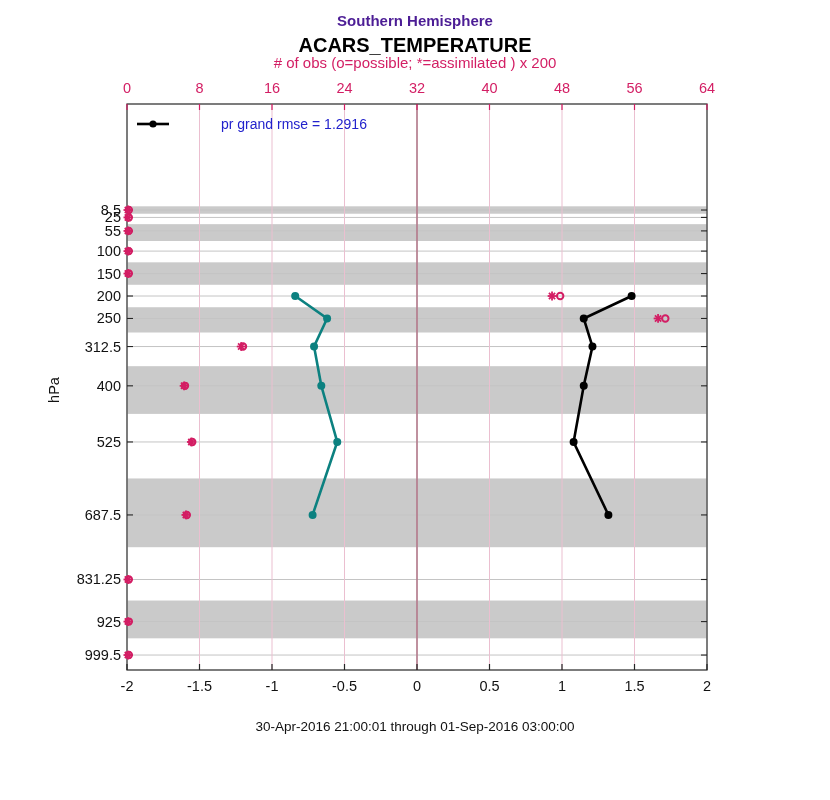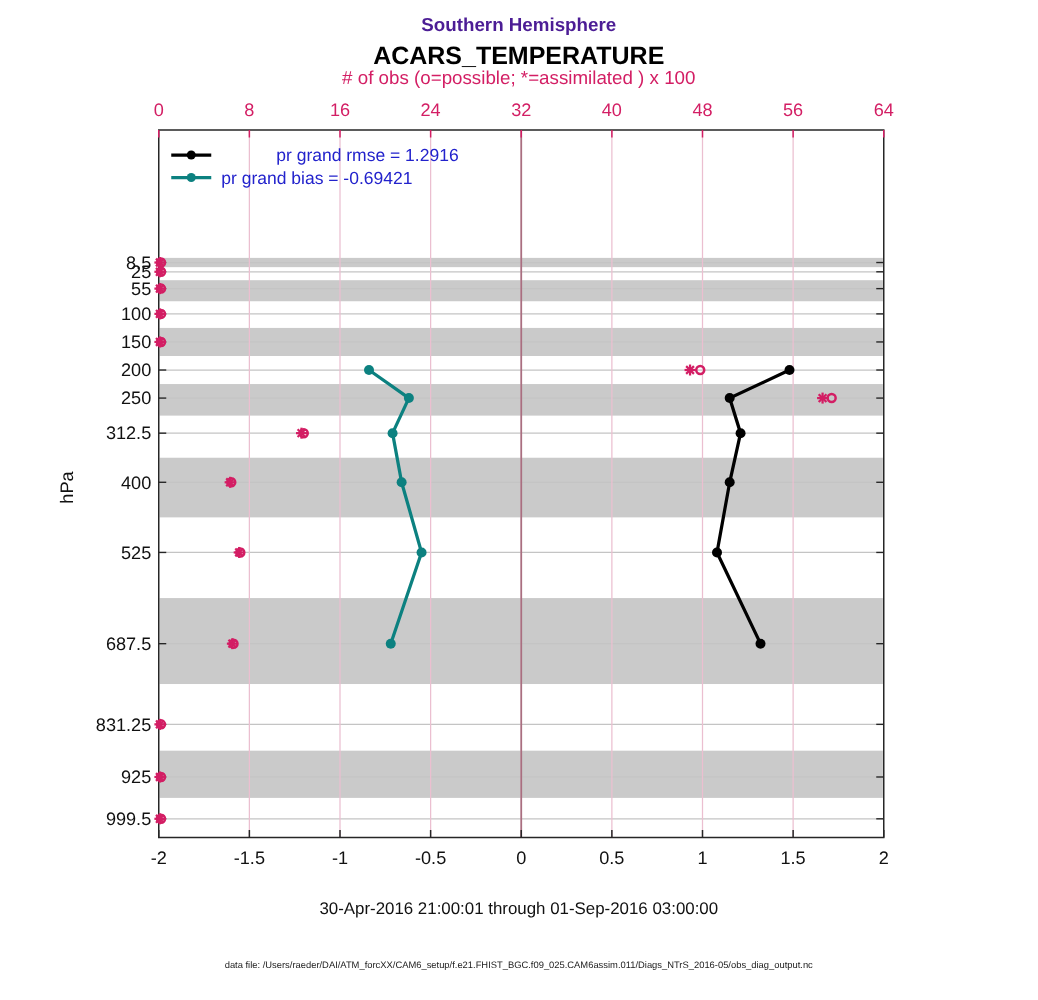--- a/index.html
+++ b/index.html
@@ -214,35 +214,27 @@
       <line x1="124.79501" y1="624.70099" x2="131.01749" y2="618.4785100000001" stroke="#D31E64" stroke-width="1.8"></line>
       <circle cx="128.8125" cy="655.045465" r="3.2" fill="none" stroke="#D31E64" stroke-width="2"></circle>
       <line x1="127.90625" y1="650.6454650000001" x2="127.90625" y2="659.445465" stroke="#D31E64" stroke-width="1.8"></line>
       <line x1="123.50625" y1="655.045465" x2="132.30625" y2="655.045465" stroke="#D31E64" stroke-width="1.8"></line>
       <line x1="124.79501" y1="651.9342250000001" x2="131.01749" y2="658.156705" stroke="#D31E64" stroke-width="1.8"></line>
       <line x1="124.79501" y1="658.156705" x2="131.01749" y2="651.9342250000001" stroke="#D31E64" stroke-width="1.8"></line>
     </svg>
 
   <div class="title1">Southern Hemisphere</div>
   <div class="title2">ACARS_TEMPERATURE</div>
-  <div class="toplabel" id="toplabel" style="color: rgb(211, 30, 100);"># of obs (o=possible; *=assimilated ) x 100</div>
+  <div class="toplabel" id="toplabel" style="color: rgb(211, 30, 100);"># of obs (o=possible; *=assimilated ) x 200</div>
 
   <div class="legend">
     <div class="lrow">
       <svg class="lsample" width="34" height="10">
         <line x1="1" y1="5" x2="33" y2="5" stroke-width="2.6" stroke="#000000"></line>
         <circle cx="17" cy="5" r="3.6" fill="#000000"></circle>
       </svg>
       <span class="ltext" style="color: rgb(34, 34, 204); padding-left: 44px;">pr grand rmse = 1.2916</span>
     </div>
-    <div class="lrow">
-      <svg class="lsample" width="34" height="10">
-        <line x1="1" y1="5" x2="33" y2="5" stroke-width="2.6" stroke="#0C8180"></line>
-        <circle cx="17" cy="5" r="3.6" fill="#0C8180"></circle>
-      </svg>
-      <span class="ltext" style="color: rgb(34, 34, 204);">pr grand bias = -0.69421</span>
-    </div>
   </div>
 
   <div class="ylabel">hPa</div>
   <div class="caption">30-Apr-2016 21:00:01 through 01-Sep-2016 03:00:00</div>
-  <div class="footer">data file: /Users/raeder/DAI/ATM_forcXX/CAM6_setup/f.e21.FHIST_BGC.f09_025.CAM6assim.011/Diags_NTrS_2016-05/obs_diag_output.nc</div>
 </div>
 
 </body></html>

